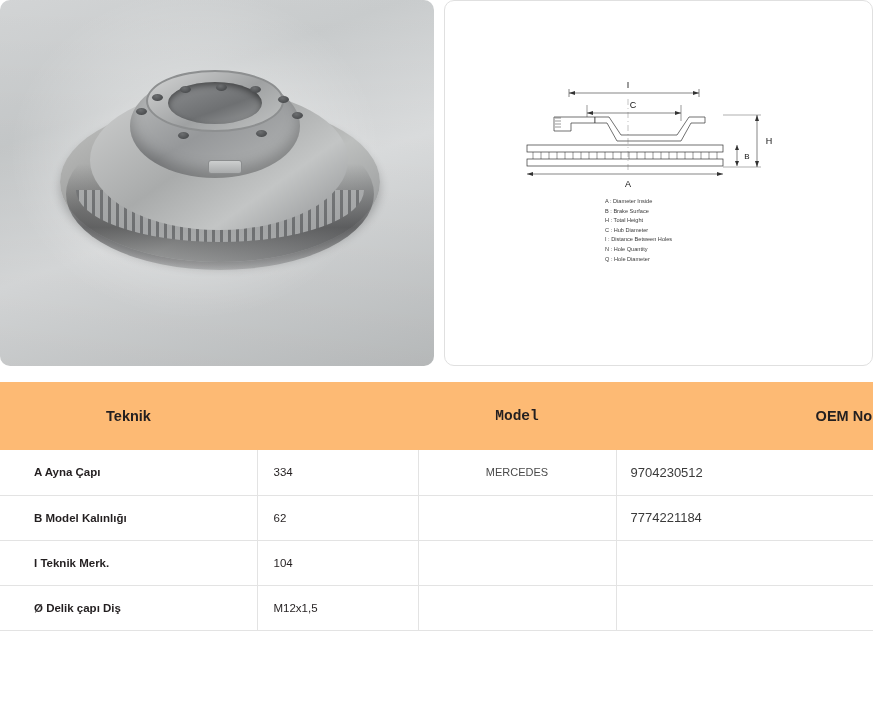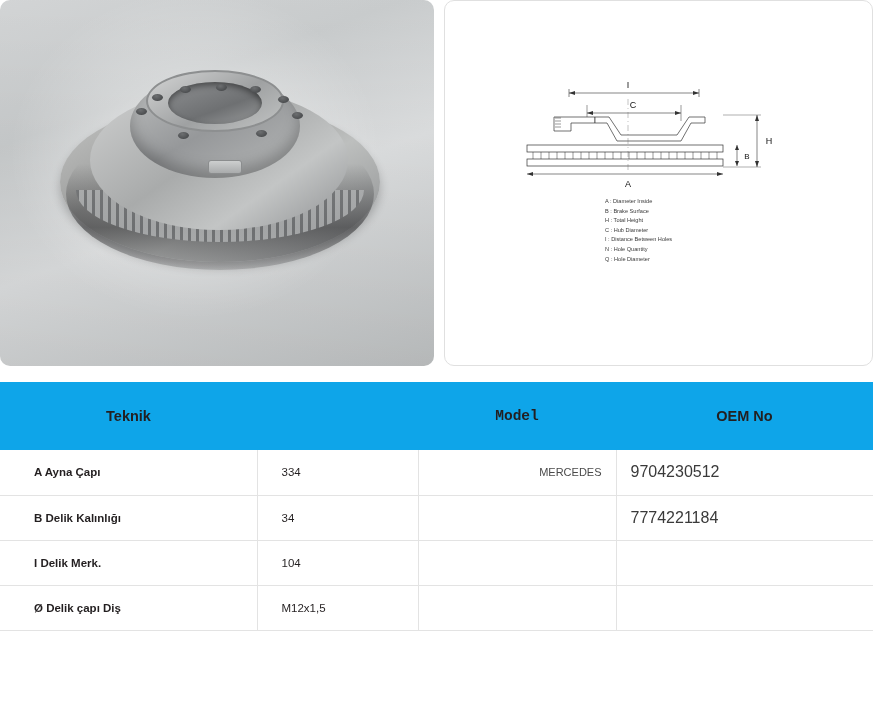--- a/index.html
+++ b/index.html
@@ -146,55 +146,55 @@
   .legend div { white-space: nowrap; }
 
   
   .table {
     margin-top: 14px;
     width: 873px;
     border-collapse: collapse;
     table-layout: fixed;
   }
   .table thead th {
-    background: #0ea5e9;
+    background: #fdba74;
     color: #231f20;
     font-size: 14.5px;
     font-weight: bold;
     height: 68px;
     text-align: center;
     border: none;
   }
   .table th.col-teknik { width: 257px; }
   .table th.col-val { width: 161px; }
   .table th.col-model { width: 198px; font-family: Liberation Mono, monospace; }
-  .table th.col-oem { width: 257px; }
+  .table th.col-oem { width: 257px; text-align: right; }
   .table tbody td {
     height: 45px;
     border-bottom: 1px solid #e3e3e3;
     border-right: 1px solid #e3e3e3;
     font-size: 11.5px;
     color: #231f20;
     padding: 0 14px;
     vertical-align: middle;
   }
   .table tbody td.name {
     font-weight: bold;
     font-size: 11.5px;
     padding-left: 34px;
   }
-  .table tbody td.value { padding-left: 24px; margin-top: 32px; }
+  .table tbody td.value { padding-left: 16px; margin-top: 32px; }
   .table tbody td.model {
-    text-align: right;
+    text-align: center;
     color: #4a4a4a;
     font-size: 11px;
   }
   .table tbody td.oem {
     color: #3a3a3a;
-    font-size: 16px;
+    font-size: 13px;
     border-right: none;
   }
 </style>
 </head>
 <body>
 
 <div class="page">
 
   <div class="media-row">
 
@@ -315,27 +315,27 @@
       </tr>
     </thead>
     <tbody>
       <tr>
         <td class="name">A Ayna Çapı</td>
         <td class="value">334</td>
         <td class="model">MERCEDES</td>
         <td class="oem">9704230512</td>
       </tr>
       <tr>
-        <td class="name">B Delik Kalınlığı</td>
-        <td class="value">34</td>
+        <td class="name">B Model Kalınlığı</td>
+        <td class="value">62</td>
         <td class="model"></td>
         <td class="oem">7774221184</td>
       </tr>
       <tr>
-        <td class="name">I Delik Merk.</td>
+        <td class="name">I Teknik Merk.</td>
         <td class="value">104</td>
         <td class="model"></td>
         <td class="oem"></td>
       </tr>
       <tr>
         <td class="name">Ø Delik çapı Diş</td>
         <td class="value">M12x1,5</td>
         <td class="model"></td>
         <td class="oem"></td>
       </tr>

